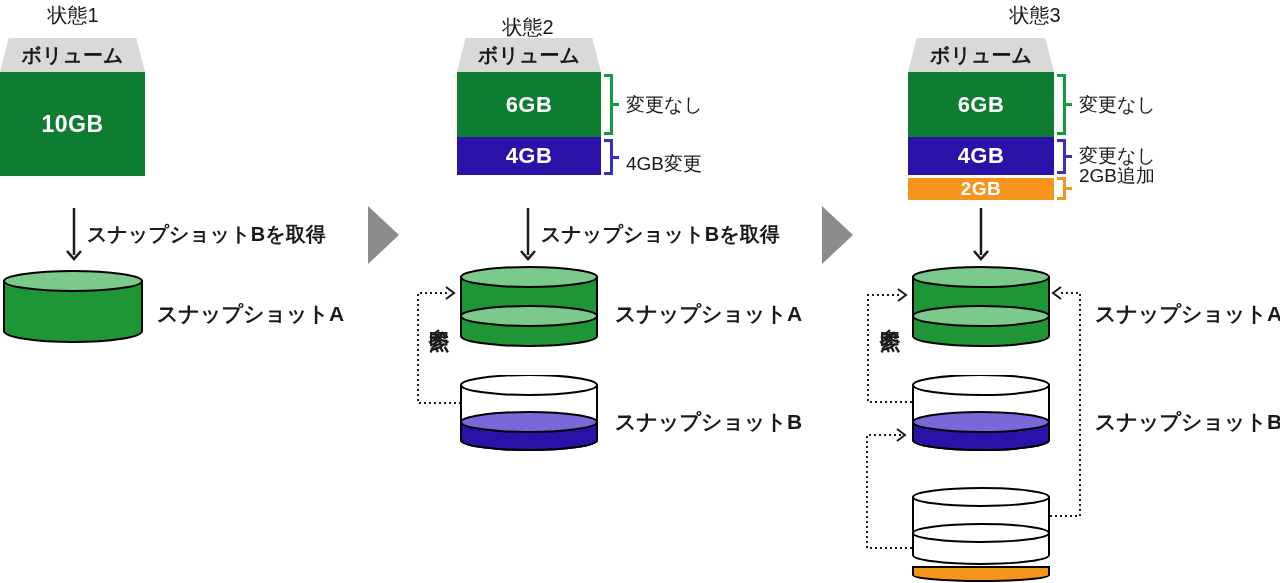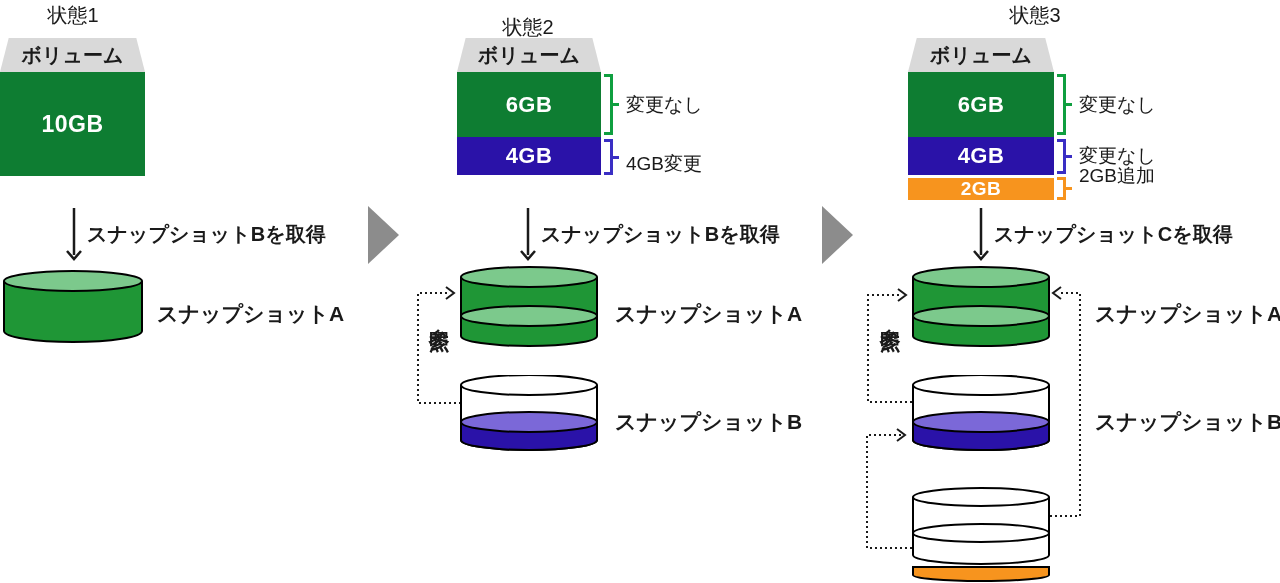--- a/index.html
+++ b/index.html
@@ -108,21 +108,20 @@
   <div class="annot abs" style="left:1079px;top:95px">変更なし</div>
   <div class="bracket" style="left: 1057px; top: 139px; height: 35px; color: rgb(58, 46, 196);"></div>
   <div class="annot abs" style="left:1079px;top:146px">変更なし</div>
   <div class="bracket" style="left: 1057px; top: 177px; height: 23px; color: rgb(247, 148, 30);"></div>
   <div class="annot abs" style="left:1079px;top:166px">2GB追加</div>
 
   <svg class="abs" style="left:971px;top:207px" width="20" height="55">
     <line x1="10" y1="1" x2="10" y2="48" stroke="#1a1a1a" stroke-width="2.5"></line>
     <path d="M3 44 L10 52 L17 44" fill="none" stroke="#1a1a1a" stroke-width="2.5"></path>
   </svg>
-  <div class="caption abs" style="left:994px;top:221px">スナップショットCを取得</div>
 
   <svg class="abs" style="left:911px;top:266px" width="140" height="84">
     <path d="M2 50 V70 A68 10 0 0 0 138 70 V50" stroke="#000" stroke-width="2" fill="#1f9636"></path>
     <path d="M2 11 V50 H138 V11" stroke="#000" stroke-width="2" fill="#1f9636"></path>
     <ellipse cx="70" cy="50" rx="68" ry="10" stroke="#000" stroke-width="2" fill="#7cc98c"></ellipse>
     <ellipse cx="70" cy="11" rx="68" ry="10" stroke="#000" stroke-width="2" fill="#7cc98c"></ellipse>
   </svg>
   <div class="snap-label abs" style="left:1095px;top:300px">スナップショットA</div>
 
   <svg class="abs" style="left:858px;top:287px" width="58" height="122">

